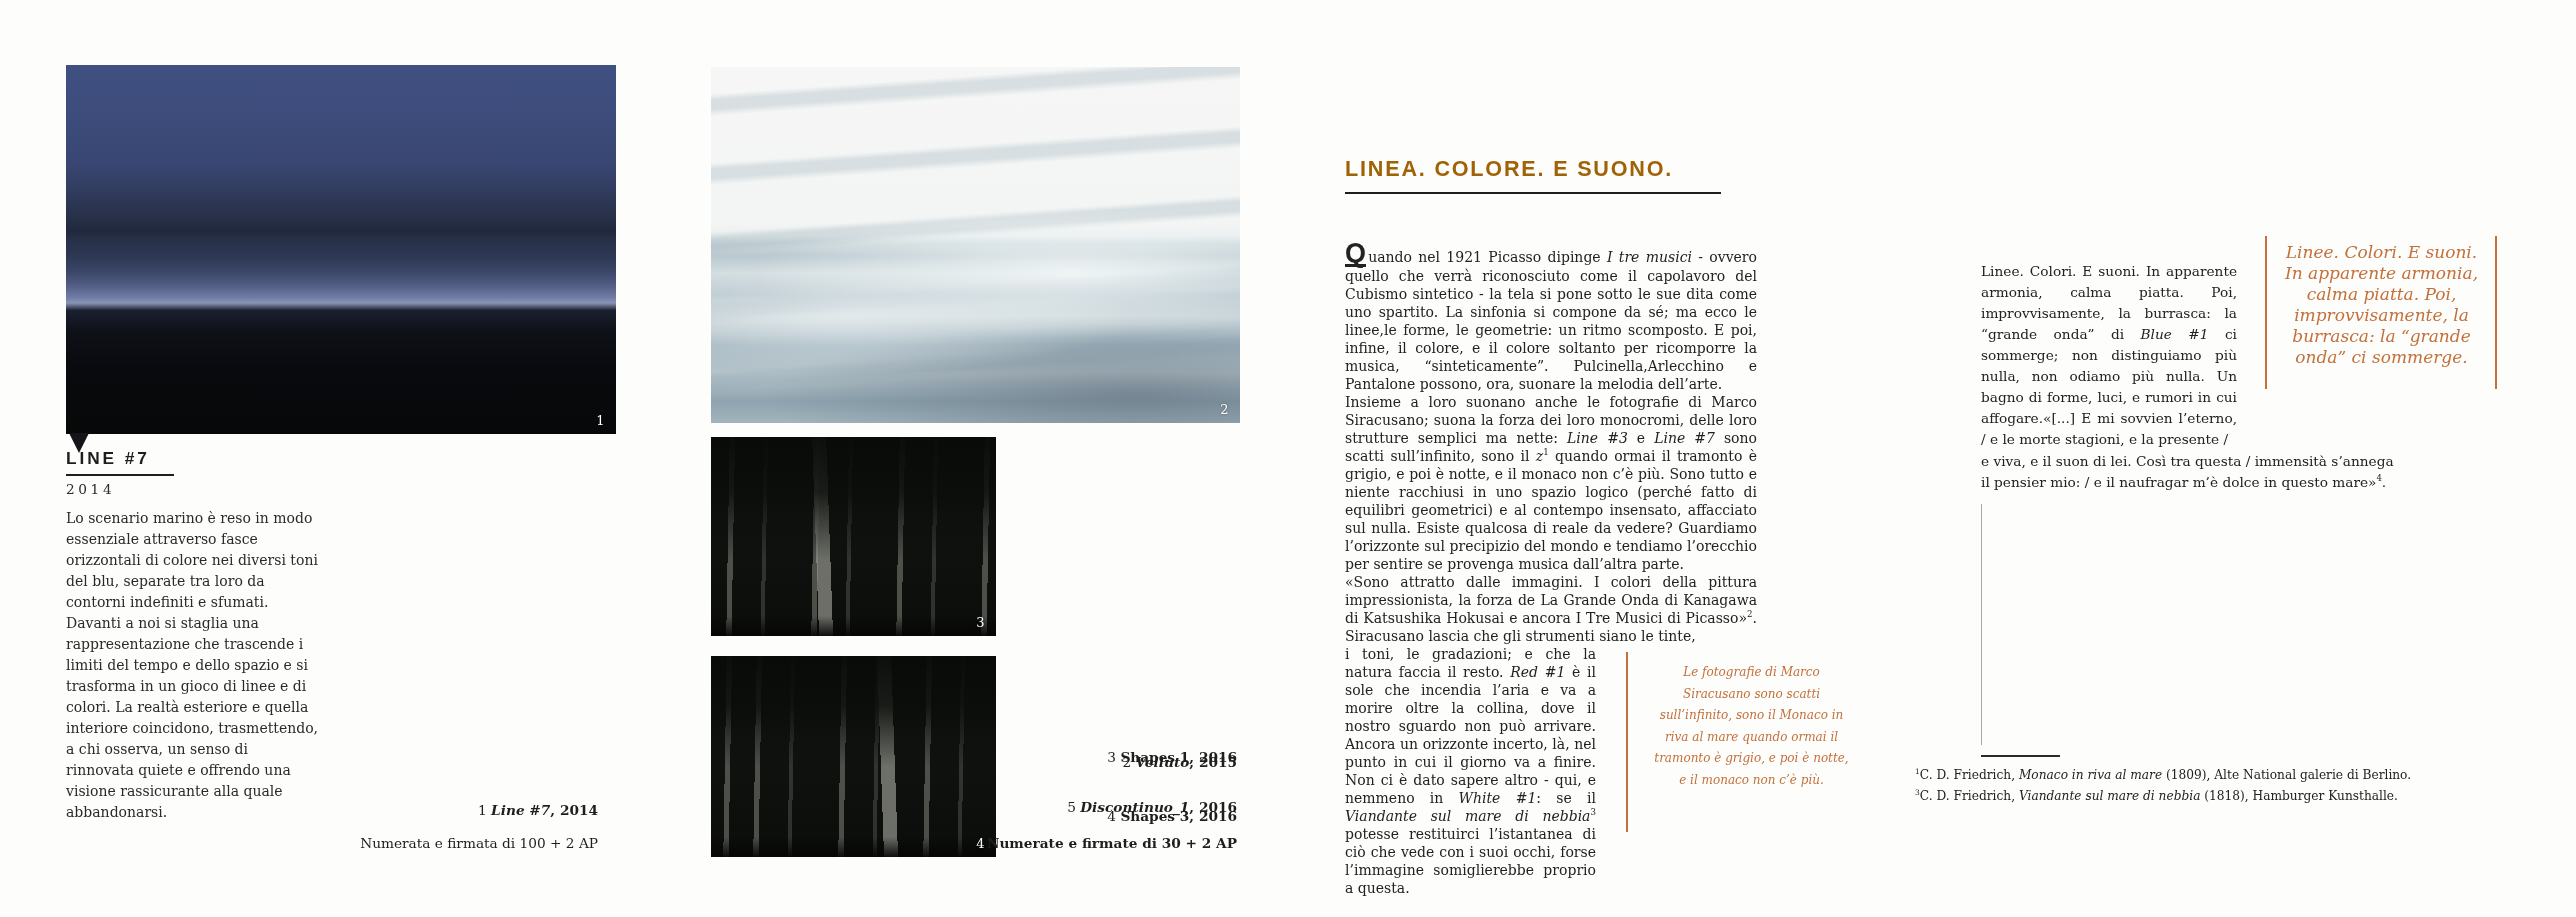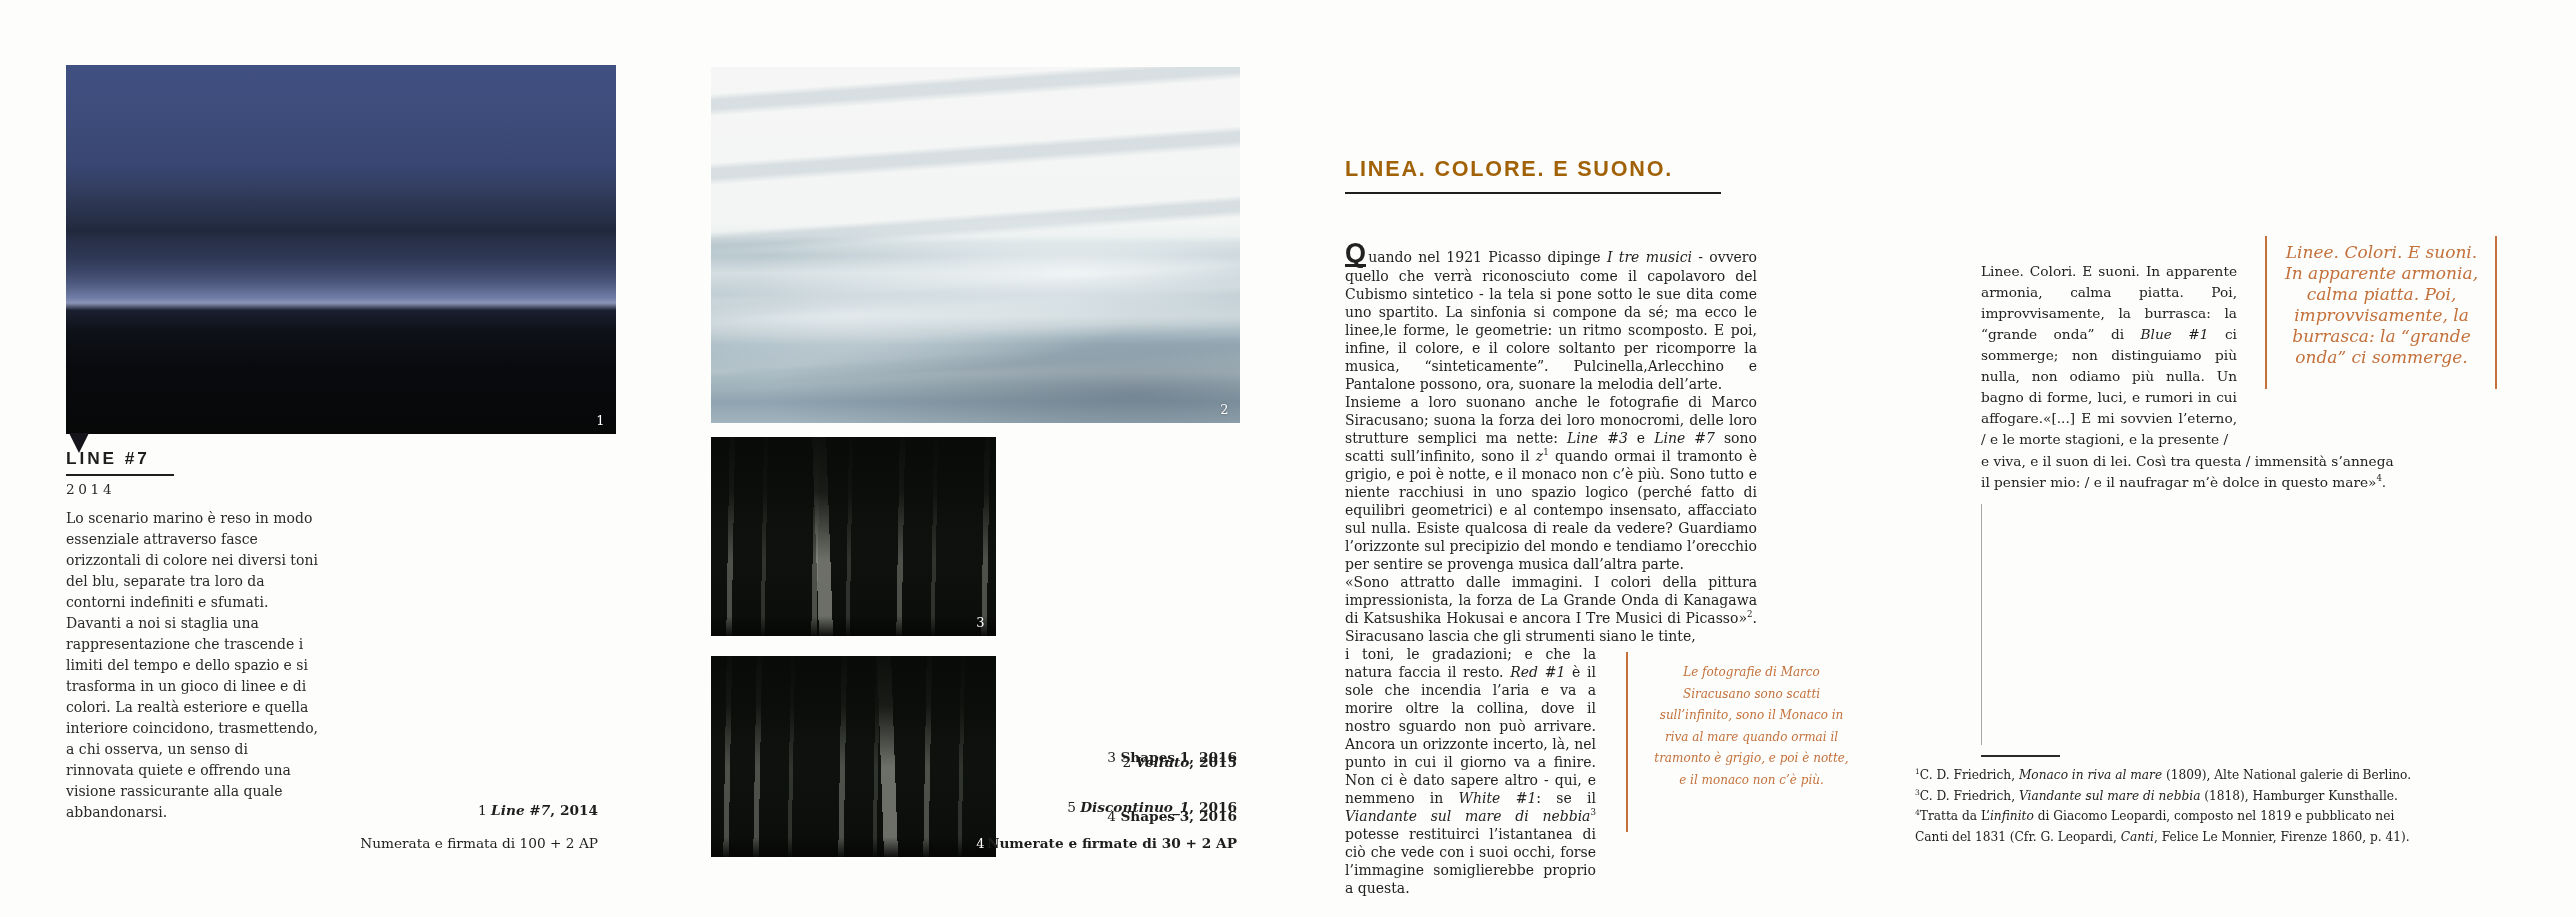--- a/index.html
+++ b/index.html
@@ -138,17 +138,16 @@
   <div class="orange-rule" style="left:2265px; top:236px; width:2.2px; height:153px; background:#c3703a;"></div>
   <div class="orange-rule" style="left:2495px; top:236px; width:2.2px; height:153px; background:#c3703a;"></div>
   <div class="abs pull-quote" style="left:2275px; top:242px; width:213px; font-size:17px; line-height:21px; color:#c3703a;">Linee. Colori. E suoni. In apparente armonia, calma piatta. Poi, improvvisamente, la burrasca: la “grande onda” ci sommerge.</div>
 
   <div class="abs v-divider" style="left:1981px; top:504px; width:1.4px; height:241px;"></div>
   <div class="abs fn-rule" style="left:1981px; top:755px; width:79px; height:2.2px;"></div>
 
   <div class="abs footnotes" style="left:1915px; top:765px; width:504px;">
     <p class="footnote"><sup class="r-sup">1</sup><span>C. D. Friedrich, </span><span class="r-i">Monaco in riva al mare</span><span> (1809), Alte National galerie di Berlino.</span></p>
     <p class="footnote"><sup class="r-sup">3</sup><span>C. D. Friedrich, </span><span class="r-i">Viandante sul mare di nebbia</span><span> (1818), Hamburger Kunsthalle.</span></p>
-    <p class="footnote"><sup class="r-sup">4</sup><span>Tratta da L’</span><span class="r-i">infinito</span><span> di Giacomo Leopardi, composto nel 1819 e pubblicato nei Canti del 1831 (Cfr. G. Leopardi, </span><span class="r-i">Canti</span><span>, Felice Le Monnier, Firenze 1860, p. 41).</span></p>
   </div>
 
 </div>
 
 
 </body></html>

